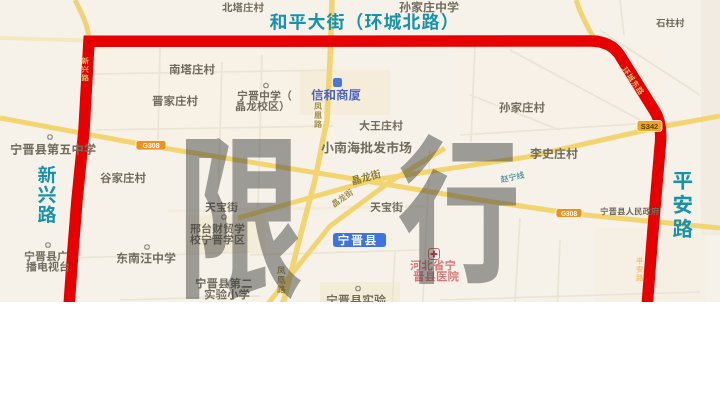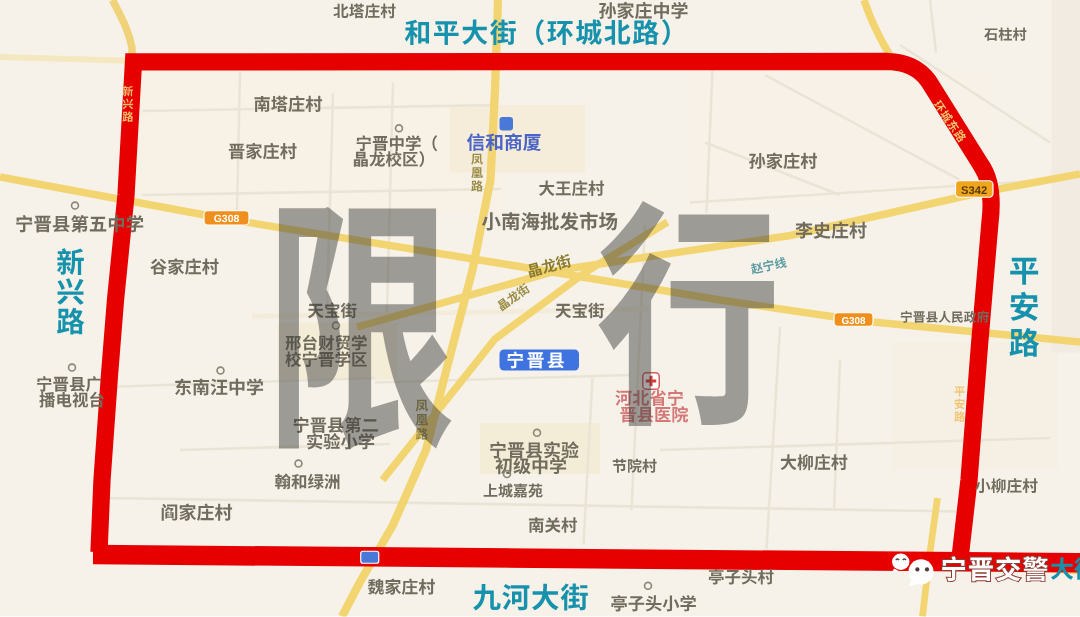--- a/index.html
+++ b/index.html
@@ -1,15 +1,15 @@
 <!DOCTYPE html>
 <html><head><meta charset="utf-8">
 <style>
 html,body{margin:0;padding:0;background:#fff;font-family:"Liberation Sans", sans-serif;}
-#stage{position:relative;width:720px;height:411px;overflow:hidden;}
+#stage{position:relative;width:720px;height:302px;overflow:hidden;}
 </style></head>
 <body>
 <div id="stage"><svg width="720" height="411" viewBox="0 0 720 411">
 <defs>
         <path id="g6676" d="M3.29 3.12H6.66V3.69H3.29ZM3.29 1.64H6.66V2.21H3.29ZM2.13 0.66V4.68H7.88V0.66ZM1.95 7.67H3.5V8.35H1.95ZM1.95 6.78V6.16H3.5V6.78ZM0.82 5.13V9.68H1.95V9.37H3.5V9.63H4.68V5.13ZM6.45 7.67H8.06V8.35H6.45ZM6.45 6.78V6.16H8.06V6.78ZM5.3 5.13V9.68H6.45V9.37H8.06V9.63H9.26V5.13Z"></path>
         <path id="g9f99" d="M8.07 4.03C7.64 4.86 7.07 5.62 6.39 6.29V3.65H9.52V2.54H4.48C4.54 1.85 4.59 1.12 4.62 0.35L3.37 0.3C3.35 1.1 3.31 1.84 3.24 2.54H0.47V3.65H3.1C2.75 5.92 1.97 7.56 0.25 8.57C0.53 8.81 1.02 9.34 1.17 9.6C3.08 8.31 3.94 6.36 4.34 3.65H5.17V7.32C4.54 7.78 3.86 8.16 3.16 8.47C3.45 8.73 3.8 9.14 3.98 9.42C4.42 9.2 4.84 8.96 5.25 8.69C5.4 9.28 5.81 9.48 6.71 9.48C6.97 9.48 7.99 9.48 8.25 9.48C9.26 9.48 9.59 9.06 9.73 7.69C9.39 7.62 8.9 7.42 8.64 7.22C8.58 8.18 8.51 8.38 8.14 8.38C7.92 8.38 7.07 8.38 6.88 8.38C6.45 8.38 6.39 8.32 6.39 7.89V7.85C7.51 6.92 8.46 5.8 9.19 4.5ZM5.77 1.06C6.36 1.5 7.16 2.14 7.54 2.54L8.38 1.81C7.98 1.42 7.15 0.82 6.56 0.42Z"></path>
         <path id="g8857" d="M7 0.84V1.9H9.52V0.84ZM1.92 0.3C1.58 0.95 0.88 1.74 0.23 2.23C0.41 2.44 0.71 2.88 0.85 3.12C1.63 2.52 2.46 1.57 3 0.7ZM4.34 0.3V1.41H3.2V2.4H4.34V3.38H3.01V4.42H6.77V3.38H5.47V2.4H6.62V1.41H5.47V0.3ZM2.8 7.94 2.92 9.03 6.65 8.62C6.78 8.96 6.9 9.39 6.93 9.69C7.62 9.69 8.12 9.67 8.47 9.47C8.84 9.28 8.93 8.95 8.93 8.37V4.59H9.68V3.52H6.93V4.59H7.75V8.35C7.75 8.47 7.71 8.5 7.58 8.5H6.89L6.86 7.55L5.45 7.69V6.61H6.7V5.59H5.45V4.59H4.32V5.59H3.07V6.61H4.32V7.8ZM2.15 2.42C1.69 3.46 0.91 4.5 0.12 5.16C0.32 5.42 0.65 6.01 0.76 6.27C0.96 6.08 1.17 5.87 1.37 5.65V9.7H2.47V4.16C2.75 3.71 3.01 3.24 3.21 2.78Z"></path>
         <path id="g8d75" d="M0.78 4.82C0.74 6.49 0.63 8.12 0.15 9.11C0.4 9.24 0.88 9.55 1.07 9.72C1.31 9.21 1.48 8.59 1.59 7.88C2.35 9.17 3.55 9.44 5.47 9.44H9.34C9.4 9.08 9.61 8.52 9.8 8.26C8.91 8.3 6.23 8.29 5.46 8.3C4.66 8.3 4.01 8.26 3.48 8.09V6.45H4.85V5.41H3.48V4.32H4.98V3.26H3.3V2.36H4.72V1.33H3.3V0.32H2.19V1.33H0.72V2.36H2.19V3.26H0.44V4.32H2.39V7.37C2.14 7.07 1.95 6.68 1.79 6.16C1.82 5.75 1.84 5.34 1.85 4.92ZM5.02 1.9C5.59 2.62 6.19 3.47 6.74 4.31C6.19 5.41 5.54 6.38 4.81 7.11C5.09 7.28 5.6 7.67 5.82 7.88C6.41 7.22 6.96 6.4 7.46 5.48C7.89 6.21 8.25 6.91 8.49 7.49L9.54 6.73C9.2 6.01 8.69 5.11 8.09 4.19C8.53 3.21 8.91 2.15 9.23 1.08L8.06 0.82C7.85 1.58 7.6 2.33 7.31 3.05C6.87 2.43 6.41 1.82 5.95 1.26Z"></path>
         <path id="g5b81" d="M4.17 0.49C4.35 0.84 4.54 1.31 4.62 1.63H0.87V3.81H2.07V2.8H7.89V3.81H9.14V1.63H5.13L5.9 1.44C5.81 1.11 5.58 0.59 5.36 0.22ZM0.67 4.32V5.46H4.37V8.24C4.37 8.39 4.31 8.42 4.11 8.43C3.89 8.43 3.12 8.43 2.48 8.4C2.66 8.75 2.85 9.31 2.91 9.67C3.82 9.68 4.51 9.66 4.99 9.47C5.48 9.29 5.62 8.93 5.62 8.27V5.46H9.35V4.32Z"></path>
         <path id="g7ebf" d="M0.48 8.09 0.72 9.23C1.7 8.9 2.92 8.47 4.07 8.06L3.88 7.07C2.63 7.47 1.32 7.87 0.48 8.09ZM7.07 1.02C7.48 1.3 8.03 1.71 8.31 1.97L9.03 1.27C8.74 1.02 8.17 0.63 7.77 0.4ZM0.74 4.67C0.9 4.59 1.14 4.53 2.02 4.42C1.69 4.89 1.4 5.25 1.24 5.41C0.93 5.78 0.7 6 0.44 6.06C0.57 6.35 0.75 6.89 0.81 7.11C1.07 6.96 1.48 6.84 3.92 6.37C3.9 6.13 3.92 5.67 3.95 5.37L2.37 5.63C3.06 4.82 3.72 3.88 4.26 2.94L3.29 2.33C3.11 2.69 2.91 3.05 2.7 3.39L1.85 3.45C2.41 2.69 2.96 1.75 3.35 0.86L2.23 0.32C1.87 1.46 1.18 2.67 0.96 2.98C0.74 3.3 0.57 3.5 0.36 3.56C0.49 3.87 0.68 4.44 0.74 4.67ZM8.62 5.29C8.32 5.77 7.94 6.2 7.5 6.59C7.41 6.2 7.32 5.76 7.24 5.29L9.55 4.86L9.35 3.82L7.1 4.23L7.01 3.29L9.29 2.93L9.09 1.88L6.94 2.21C6.91 1.57 6.9 0.92 6.91 0.27H5.71C5.71 0.97 5.73 1.69 5.77 2.39L4.32 2.61L4.51 3.69L5.84 3.48L5.94 4.44L4.1 4.77L4.3 5.84L6.08 5.51C6.19 6.18 6.33 6.8 6.49 7.35C5.67 7.87 4.73 8.27 3.75 8.56C4.02 8.84 4.32 9.25 4.47 9.56C5.33 9.25 6.15 8.87 6.89 8.4C7.28 9.2 7.79 9.69 8.43 9.69C9.23 9.69 9.55 9.37 9.74 8.13C9.48 8 9.13 7.75 8.9 7.47C8.85 8.28 8.76 8.53 8.57 8.53C8.32 8.53 8.07 8.23 7.86 7.71C8.55 7.14 9.15 6.49 9.63 5.74Z"></path>

